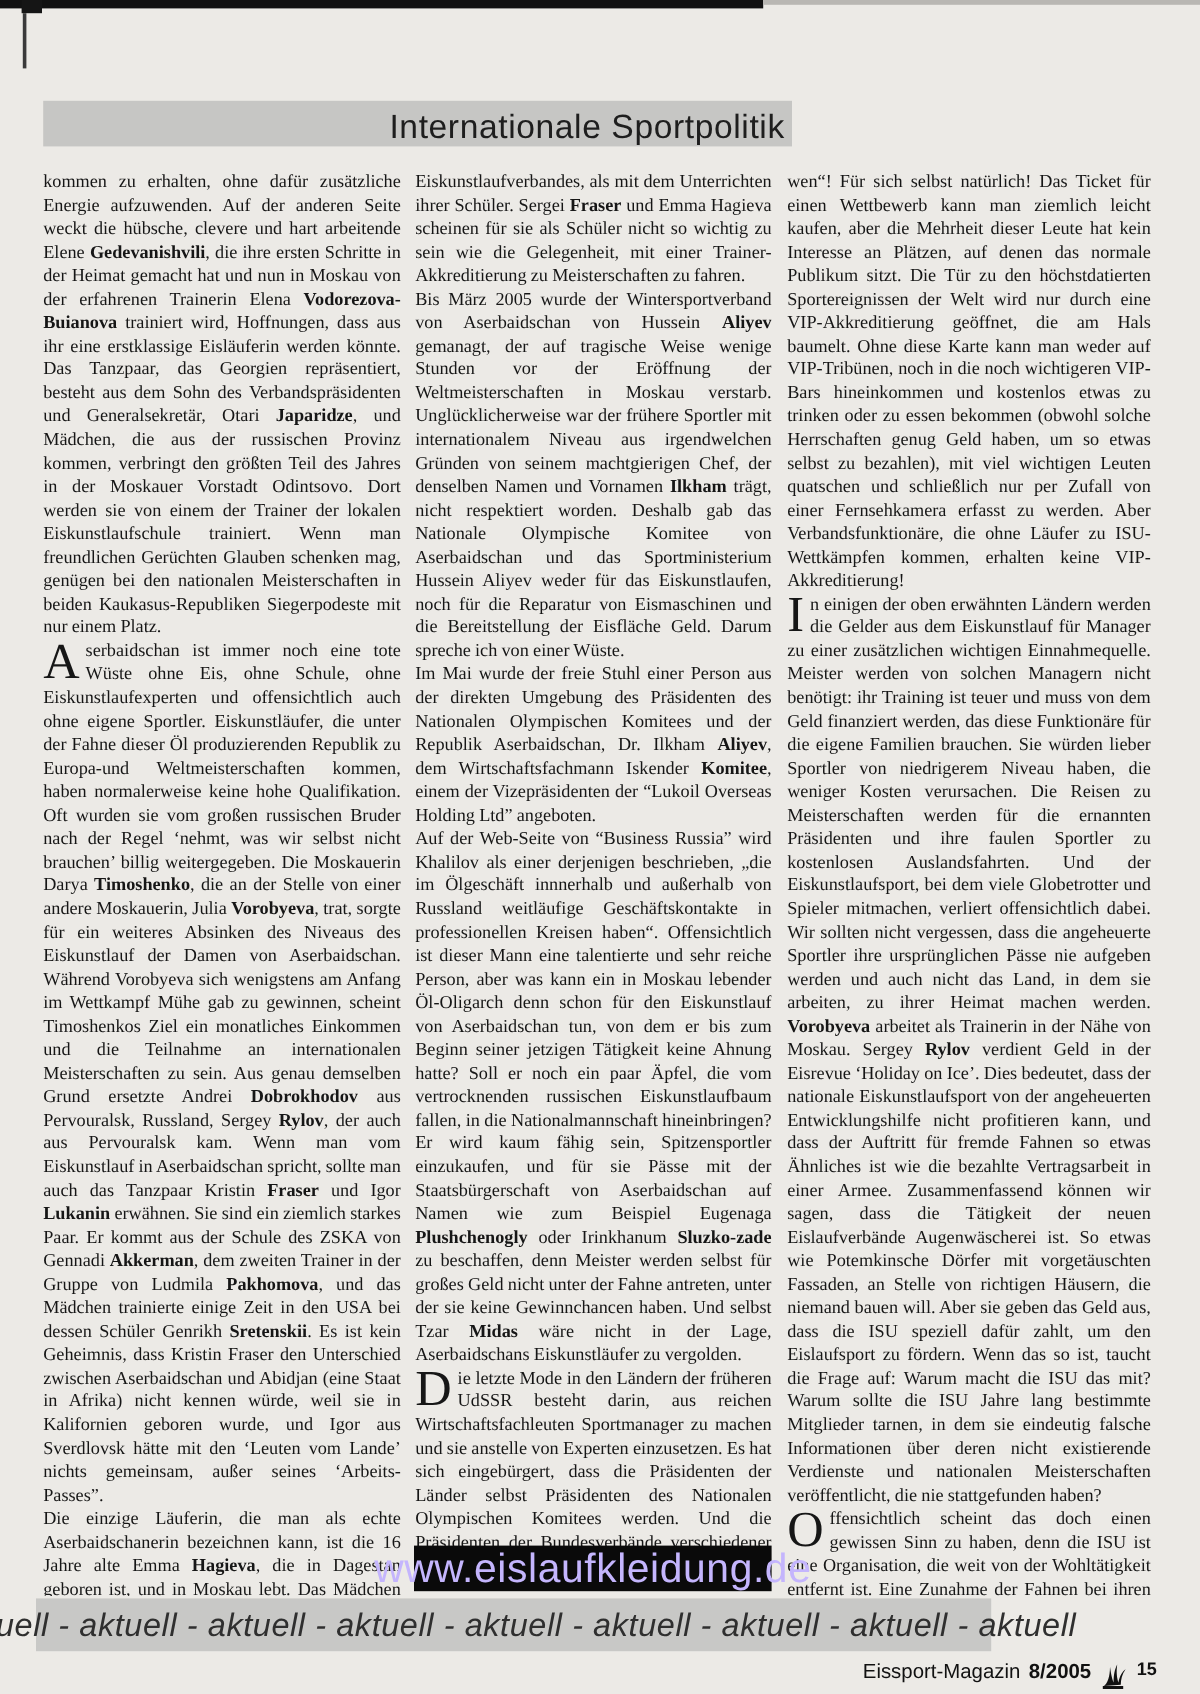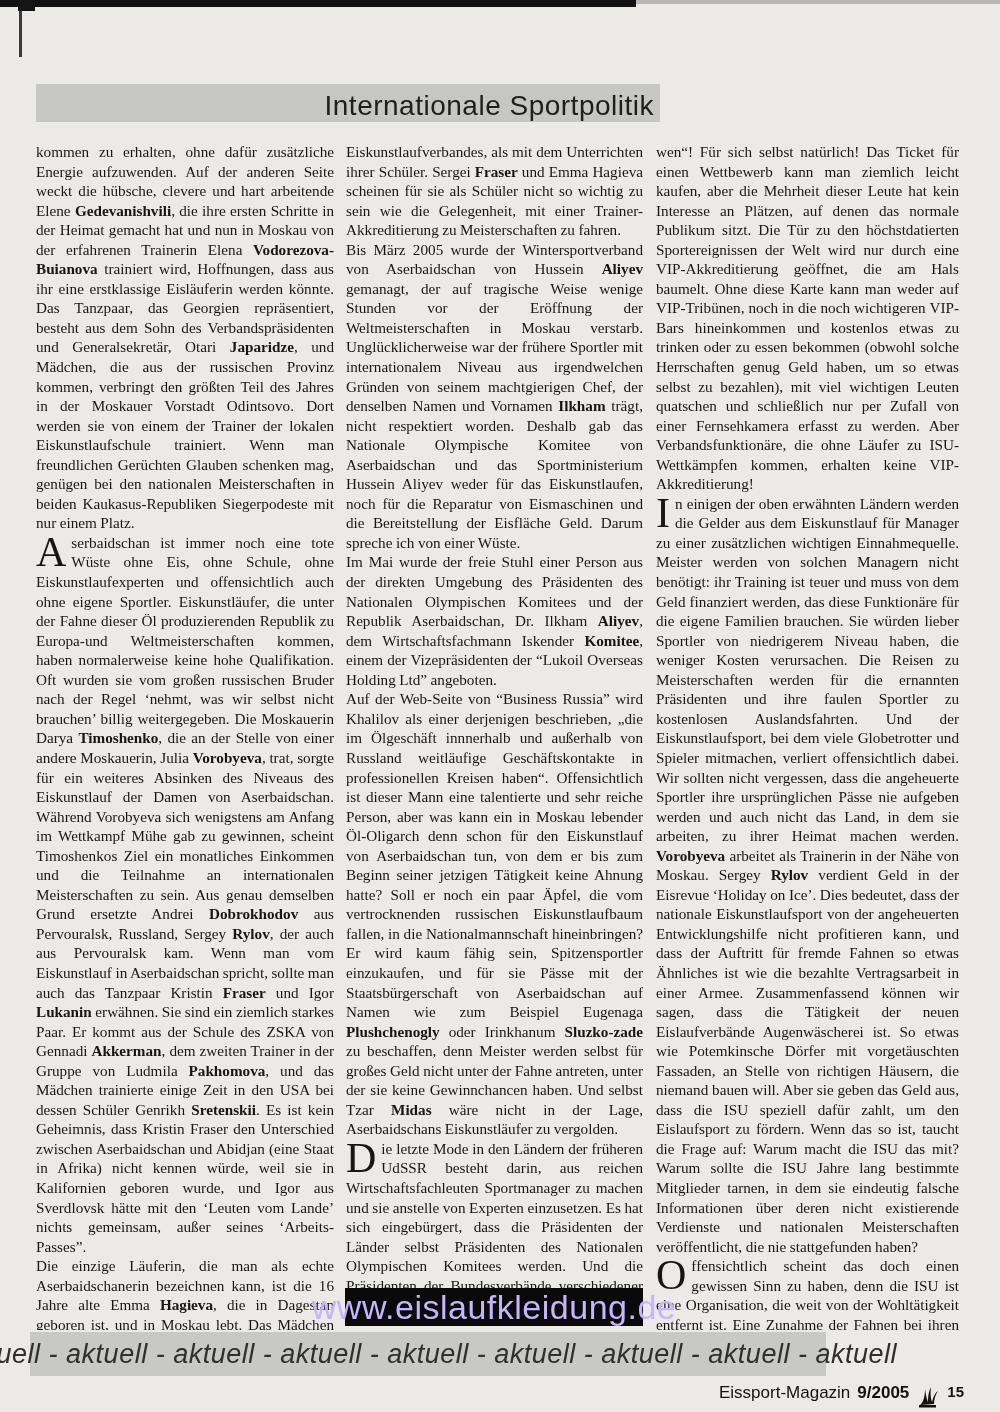--- a/index.html
+++ b/index.html
@@ -119,19 +119,19 @@
 <div class="url-box">
   <span class="url-text">www.eislaufkleidung.de</span>
 </div>
 
 <div class="aktuell-band">
   <span class="aktuell-text">aktuell - aktuell - aktuell - aktuell - aktuell - aktuell - aktuell - aktuell - aktuell</span>
 </div>
 
 <div class="credit">
   <span>Eissport-Magazin</span>
-  <span class="issue">9/2005</span>
+  <span class="issue">8/2005</span>
   <svg class="logo" viewBox="0 0 24 26">
     <path d="M4 22 C7 20, 9 14, 9 6 C10 13, 11 17, 12 19 C12 12, 13 8, 15 4 C14 11, 15 16, 16 19 C17 14, 19 10, 22 8 C19 12, 18 17, 18 21 Z" fill="#111"></path>
     <rect x="3" y="22" width="17" height="2.5" fill="#111"></rect>
   </svg>
   <span class="pageno">15</span>
 </div>
 
 </body></html>

